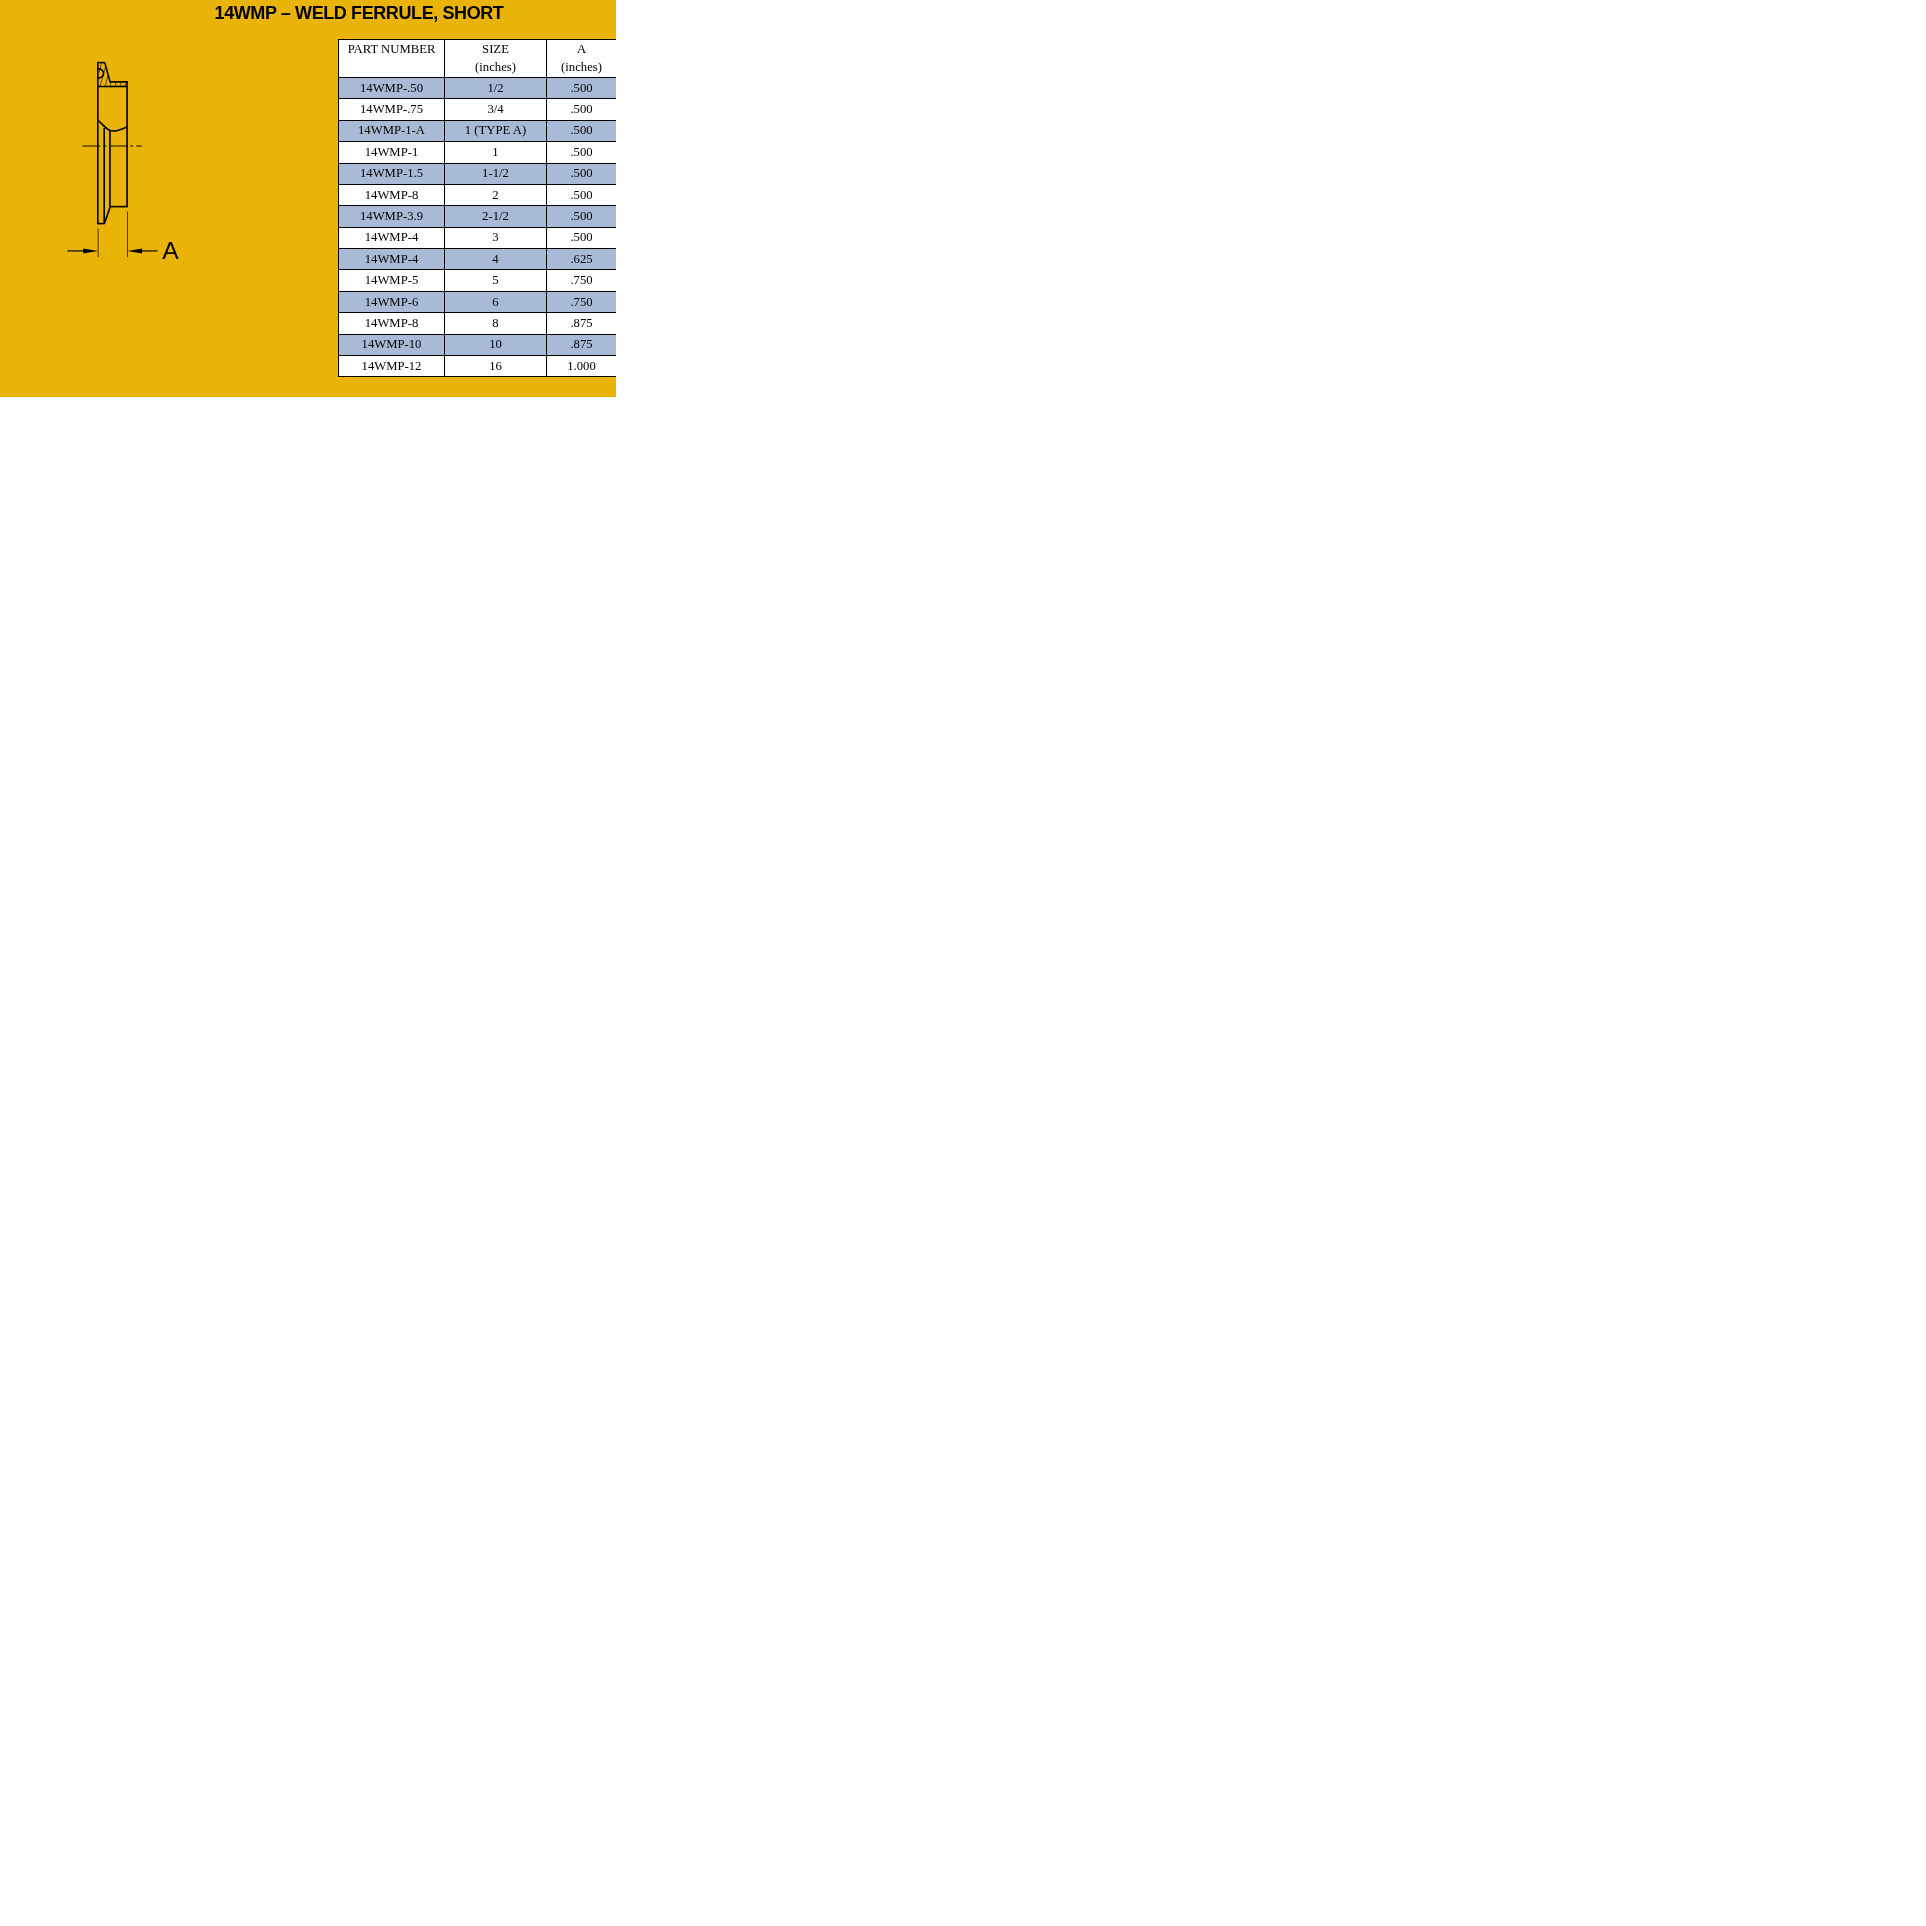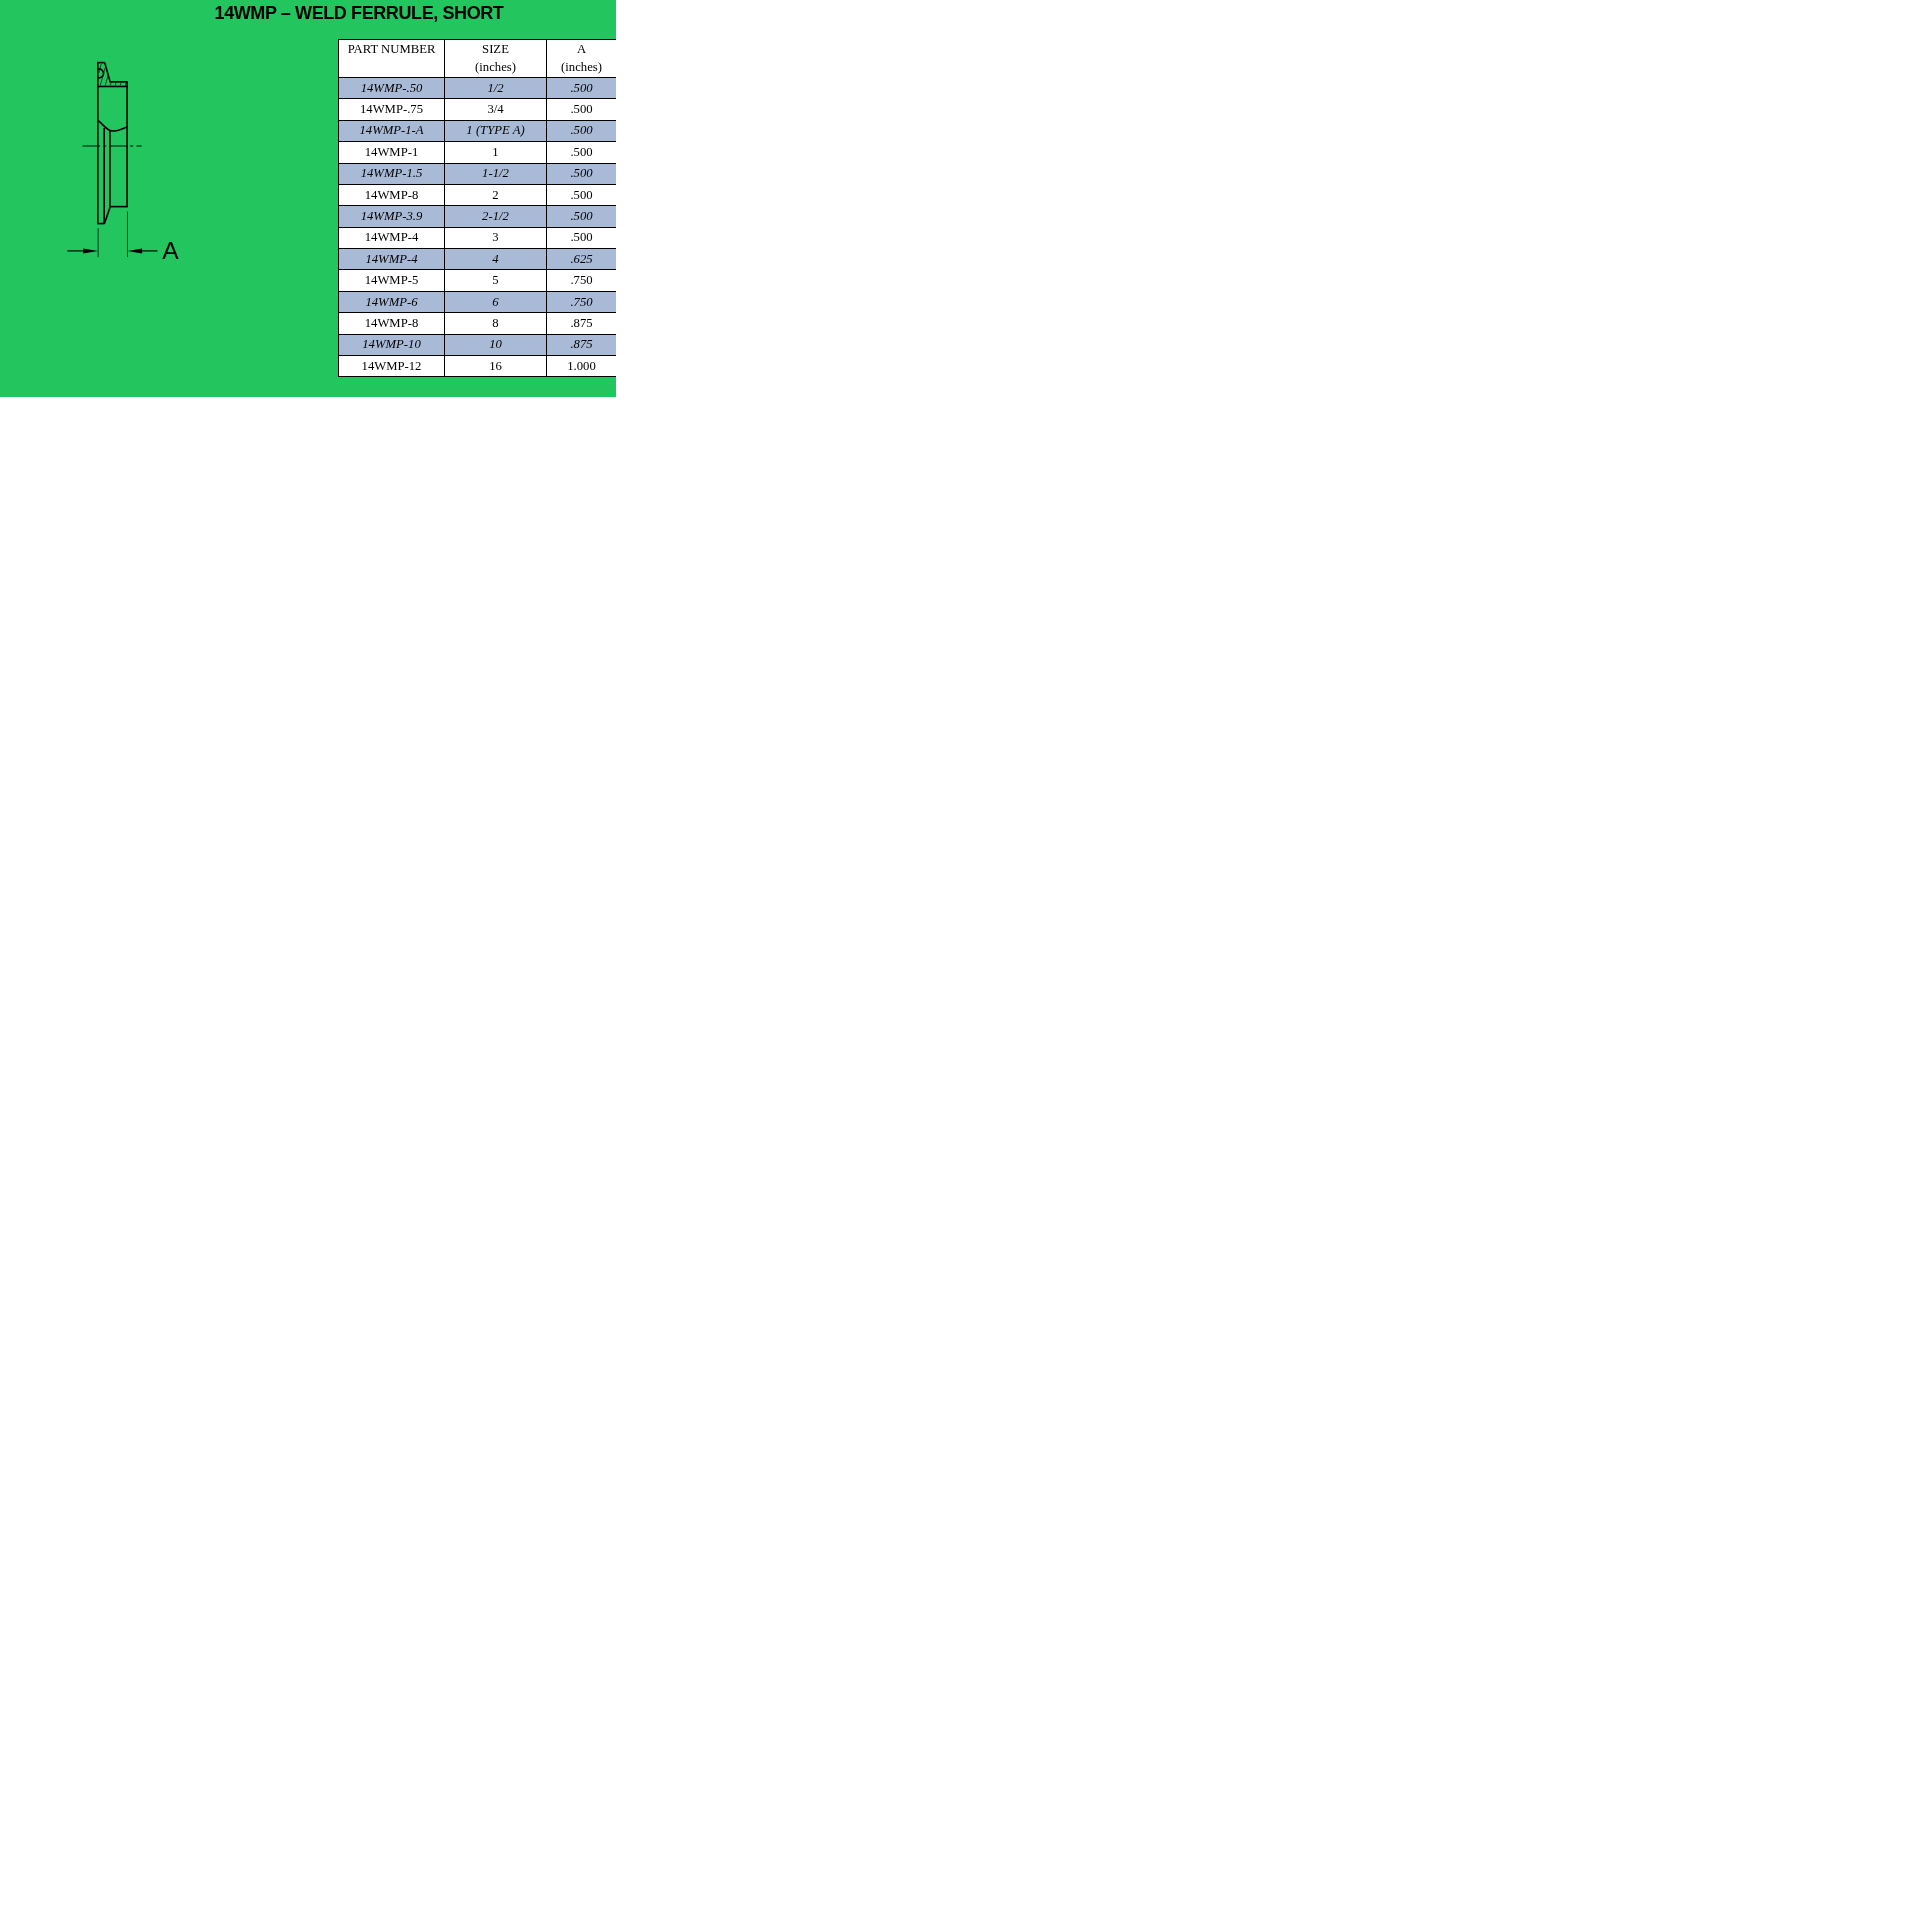--- a/index.html
+++ b/index.html
@@ -1,17 +1,17 @@
 <!DOCTYPE html>
 <html style="font-size:6.2px"><head>
 <meta charset="utf-8">
 <style>
   html,body{margin:0;padding:0;background:#ffffff;}
   .page{
-    position:relative;width:616px;height:397px;background:#22c55e;
+    position:relative;width:616px;height:397px;background:#eab308;
     font-family:"Liberation Serif",serif;overflow:hidden;color:#000;
   }
   .title{
     position:absolute;left:205px;top:3.1px;width:308px;text-align:center;
     font-family:"Liberation Sans",sans-serif;font-weight:bold;font-size:18px;
     letter-spacing:-0.4px;white-space:nowrap;color:#000;
   }
   .drawing{position:absolute;left:0;top:0;width:181px;height:270px;}
   .dim-label{font-family:"Liberation Sans",sans-serif;font-size:64px;fill:#000;}
   .spec-table{
@@ -21,21 +21,21 @@
   .spec-table col.c1{width:106px}
   .spec-table col.c2{width:102px}
   .spec-table col.c3{width:70px}
   .spec-table th,.spec-table td{
     border:1.5px solid #000;text-align:center;vertical-align:middle;
     font-weight:normal;font-size:12.7px;padding:0;background:#ffffff;
   }
   .spec-table th{height:34px;vertical-align:top;}
   .spec-table th .hline{display:block;line-height:17.7px;height:17.7px;margin-top:0.8px;}
   .spec-table td{height:20.4px;}
-  .spec-table tr.row-hl td{background:#a9bad7;font-style:italic;}
+  .spec-table tr.row-hl td{background:#a9bad7;}
 </style>
 </head>
 <body>
 
 <div class="page">
 
   <div class="title">14WMP – WELD FERRULE, SHORT</div>
 
   <svg class="drawing" viewBox="0 0 470 700" aria-hidden="true">
     <defs>

